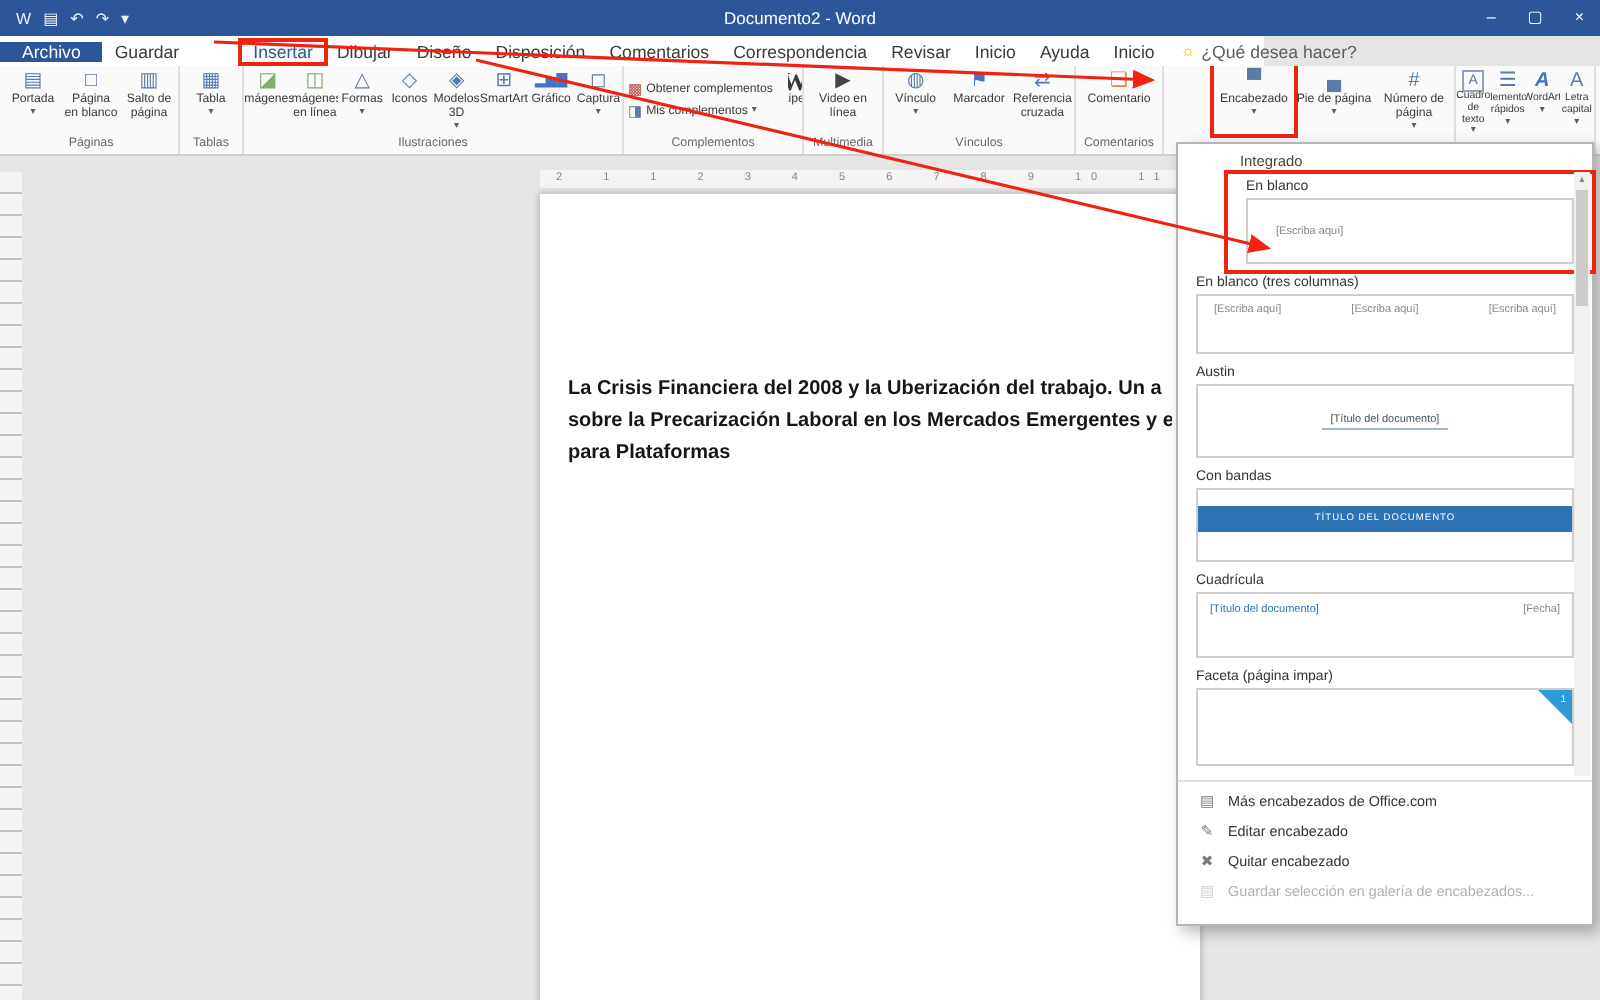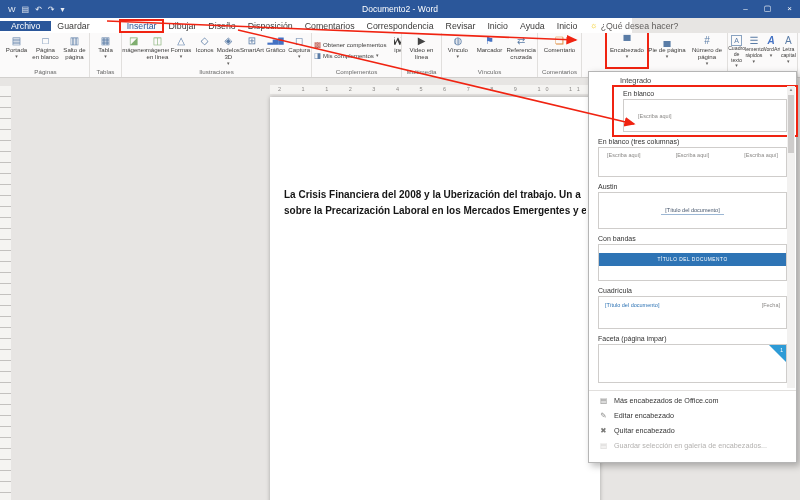--- a/index.html
+++ b/index.html
@@ -308,20 +308,21 @@
 
   <div class="docarea">
     <div class="vruler"></div>
     <div class="hruler">
       <div class="hnums">2 1 1 2 3 4 5 6 7 8 9 10 11 12 13</div>
     </div>
     <div class="page">
       <div class="doctitle">
         <p>La Crisis Financiera del 2008 y la Uberización del trabajo. Un a</p>
         <p>sobre la Precarización Laboral en los Mercados Emergentes y el T</p>
+        <p>para Plataformas</p>
       </div>
     </div>
   </div>
 
   <div class="gallery">
     <div class="gal-header">Integrado</div>
 
     <div class="gal-item red-box">
       <div class="gal-name">En blanco</div>
       <div class="gal-prev p-blank">

